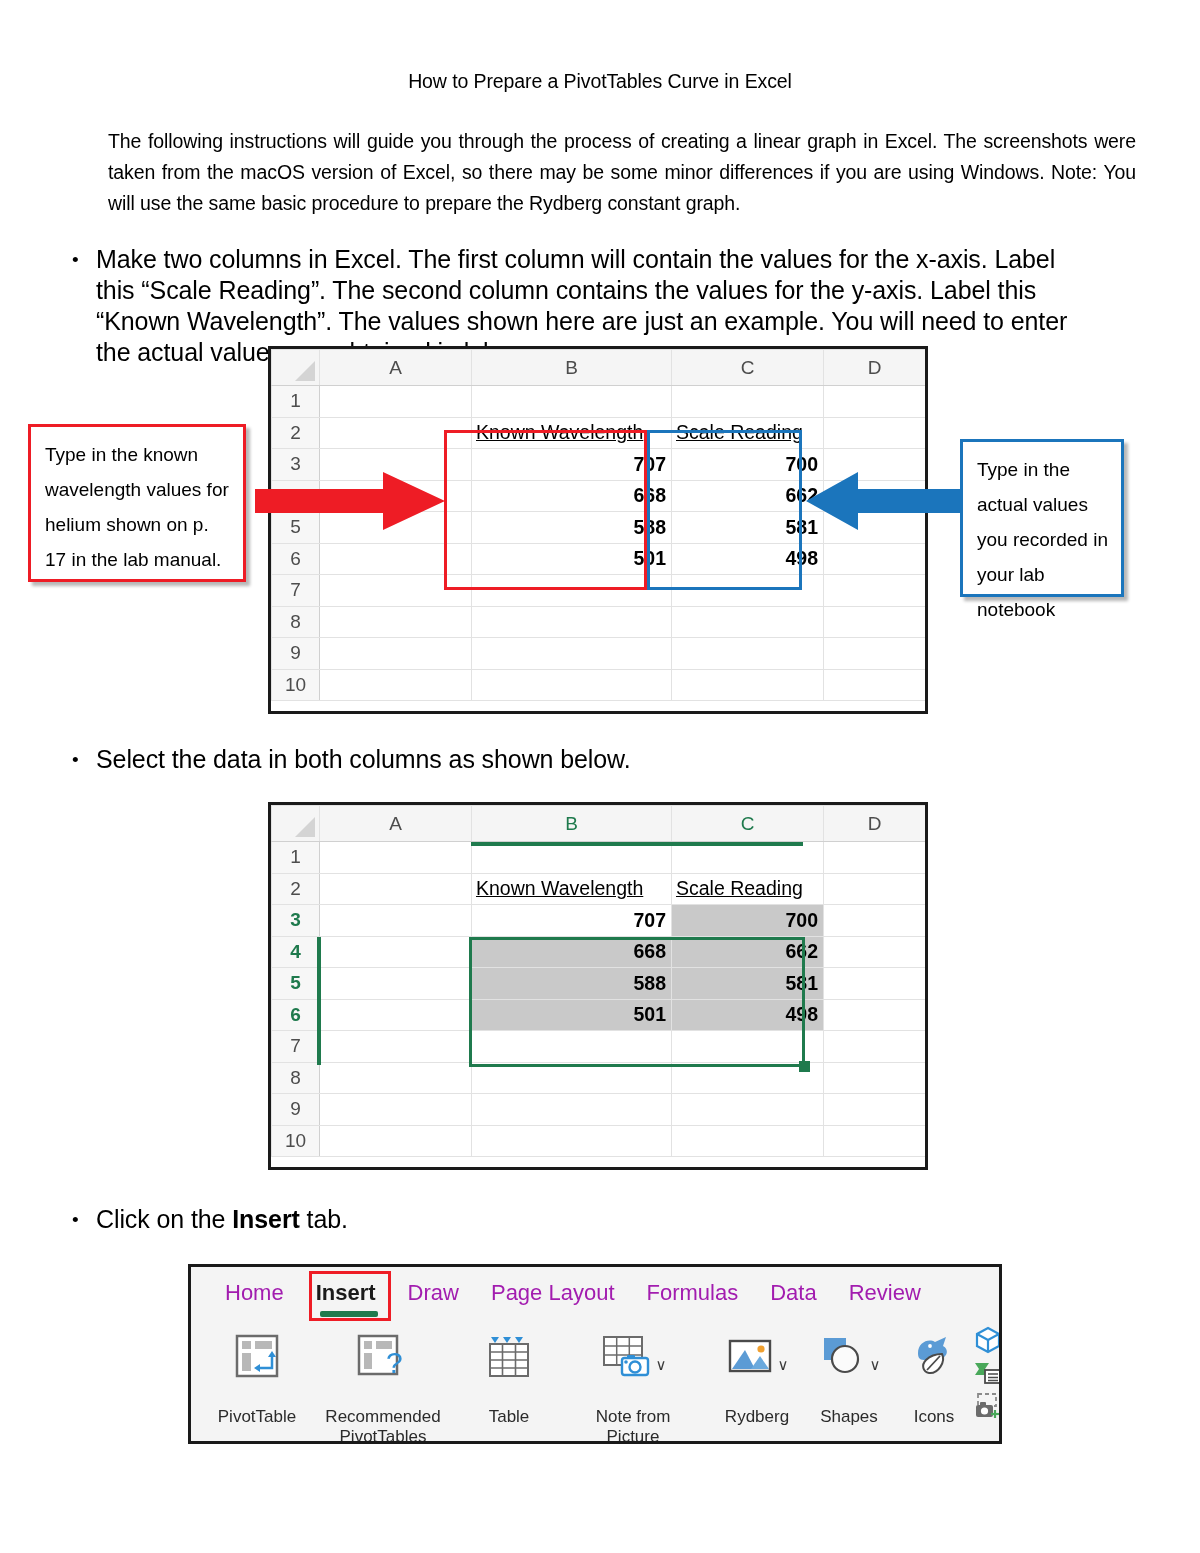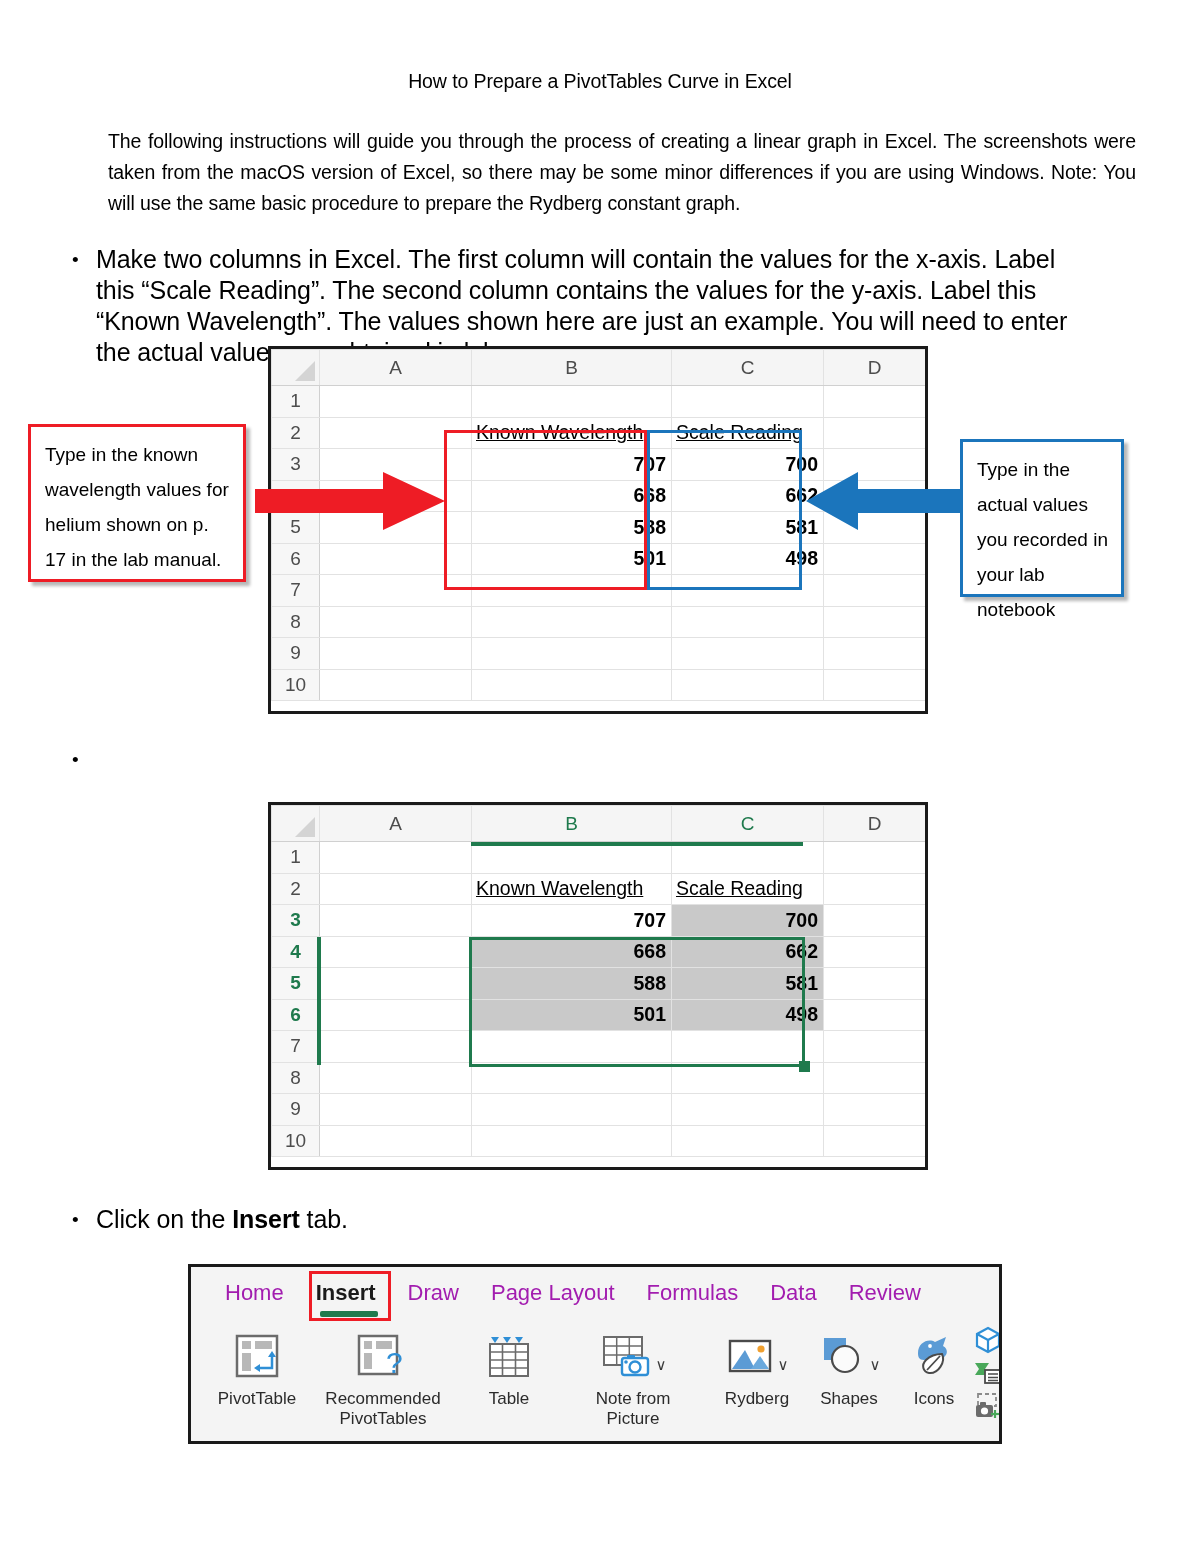--- a/index.html
+++ b/index.html
@@ -213,21 +213,21 @@
     flex-direction: column;
     align-items: center;
     padding-top: 6px;
   }
   .ritem .ricon { height: 62px; display: flex; align-items: center; justify-content: center; }
   .ritem .rlabel {
     font-size: 17px;
     color: #2b2b2b;
     text-align: center;
     line-height: 20px;
-    margin-top: 2px;
+    margin-top: 20px;
   }
   .rsep {
     width: 1px;
     height: 100px;
     background: #c6c6c6;
     margin: 4px 10px 0 10px;
   }
   .chev {
     font-size: 15px;
     color: #3a3a3a;
@@ -365,20 +365,21 @@
 <div class="callout red" style="left:28px; top:424px; width:218px; height:158px;">
   <span>Type in the known wavelength values for helium shown on p. 17 in the lab manual.</span>
 </div>
 
 <div class="callout blue" style="left:960px; top:424px; width:164px; height:158px;">
   <span>Type in the actual values you recorded in your lab notebook</span>
 </div>
 
 <div class="bullet-row bullet-2">
   <span class="bullet-dot">•</span>
+  <span class="bullet-text">Select the data in both columns as shown below.</span>
 </div>
 
 <div class="sheet" style="left:268px; top:802px; width:660px; height:368px;">
   <div class="sheet-inner">
     <table class="sheet-table">
       <colgroup>
         <col style="width:48px">
           <col style="width:152px">
           <col style="width:200px">
           <col style="width:152px">

